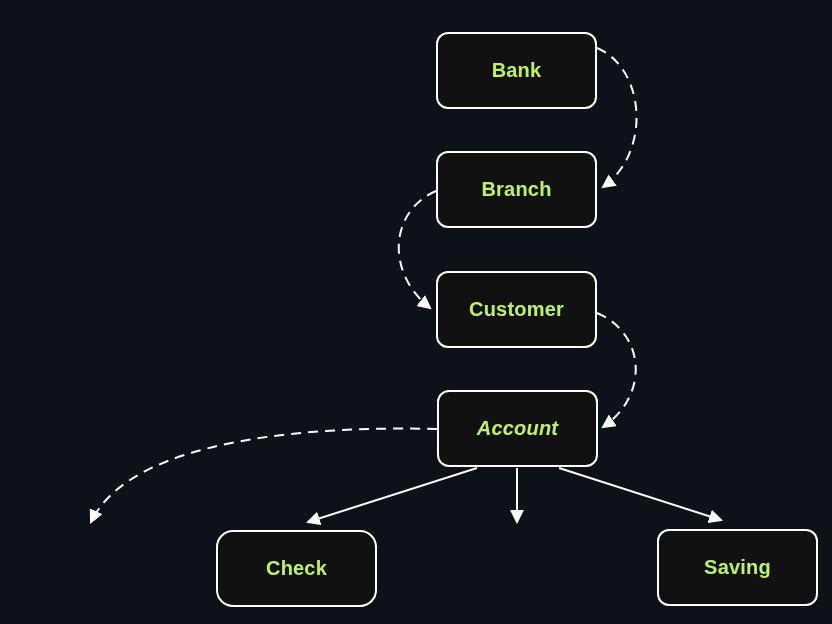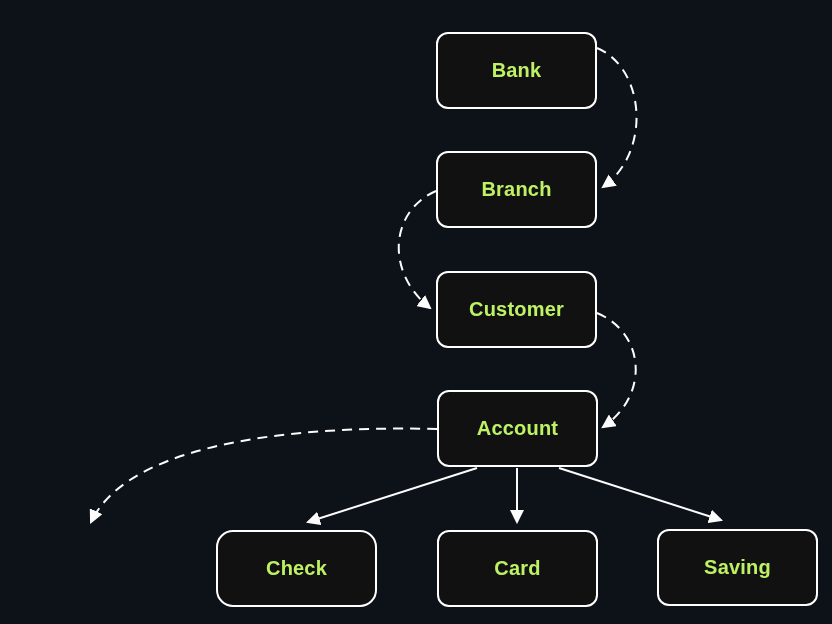--- a/index.html
+++ b/index.html
@@ -46,21 +46,21 @@
   .node .label {
     color: #bef264;
     font-size: 20px;
     font-weight: bold;
     letter-spacing: 0.2px;
     white-space: nowrap;
   }
   .node-bank        { left: 436px; top: 32px;  }
   .node-branch      { left: 436px; top: 151px; }
   .node-customer    { left: 436px; top: 271px; text-align: center; }
-  .node-account     { left: 437px; top: 390px; }
+  .node-account     { left: 437px; top: 390px; font-style: italic; }
   .node-transaction { left: 8px;   top: 530px; }
   .node-check       { left: 216px; top: 530px; border-radius: 17px; }
   .node-card        { left: 437px; top: 530px; }
   .node-saving      { left: 657px; top: 529px; }
 </style>
 </head>
 <body>
 
 <div class="canvas">
 
@@ -100,21 +100,18 @@
 
   <div class="node node-account">
     <span class="label">Account</span>
   </div>
 
 
   <div class="node node-check">
     <span class="label">Check</span>
   </div>
 
-  <div class="node node-card">
-    <span class="label">Card</span>
-  </div>
 
   <div class="node node-saving">
     <span class="label">Saving</span>
   </div>
 
 </div>
 
 </body></html>

